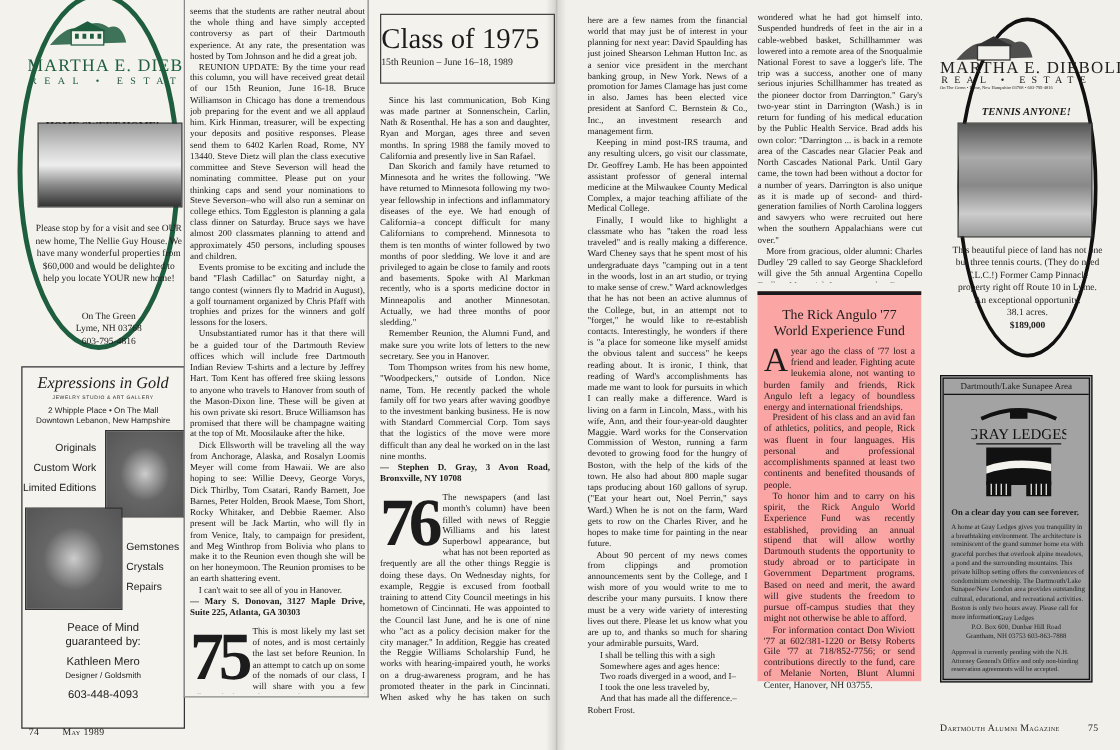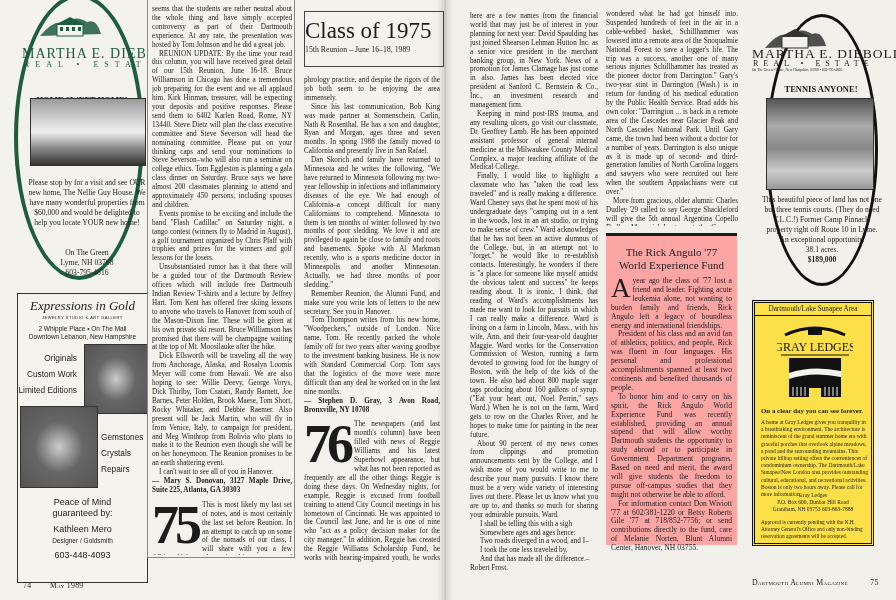--- a/index.html
+++ b/index.html
@@ -34,21 +34,21 @@
 .class-box{position:absolute;left:304px;top:11px;width:140px;height:56px;border:1px solid #444;text-align:left}
 .class-title{font-size:23px;line-height:29px;margin-top:4px}
 .class-sub{font-size:7.8px}
 
 .angulo{position:absolute;left:606px;top:233px;width:131px;height:312px;background:#fca5a5;border-top:3px solid #1a1a1a;padding:4px 5px}
 .angulo h3{font-weight:normal;text-align:center;font-size:11px;line-height:13px;margin:6px 0 5px}
 .angulo .txt{font-size:7.6px;line-height:8.9px;text-align:justify}
 .angulo .txt p{text-indent:7px}
 .dropcap{float:left;font-size:27px;line-height:22px;margin-right:2px}
 
-.gl{position:absolute;left:752px;top:300px;width:122px;height:246px;border:3px double #111;background:#fde047}
+.gl{position:absolute;left:752px;top:300px;width:122px;height:246px;border:3px double #111;background:#a3a3a3}
 .gl-area{border-bottom:1px solid #111;text-align:center;font-size:7.2px;padding:2px 0}
 .gl-logo{position:absolute;left:22px;top:22px;width:76px;height:74px}
 .gl-tag{position:absolute;left:6px;top:104px;font-size:6.9px;font-weight:bold;white-space:nowrap}
 .gl-body{position:absolute;left:6px;top:116px;width:108px;font-size:5.5px;line-height:7.2px}
 .gl-addr{position:absolute;left:0;top:189px;width:100%;text-align:center;font-size:5.5px;line-height:7px}
 .gl-note{position:absolute;left:6px;top:216px;width:108px;font-size:5.3px;line-height:6.8px}
 .footer{position:absolute;font-size:7.8px;letter-spacing:.3px}
 </style>
 </head>
 <body>
@@ -130,21 +130,20 @@
   <p class="noind">This is most likely my last set of notes, and is most certainly the last set before Reunion. In an attempt to catch up on some of the nomads of our class, I will share with you a few tidbits which may be ancient history to some of you. However, in some late-breaking news Ken McKenna is the proud new father of Kenneth Jr. I am led to believe that his wife did most of the work. Newborns are permitted at Reunion, Ken; and remember–it's never to early to begin the indoctrination period.</p>
 
 </div>
 
 <div class="class-box">
   <div class="class-title">Class of 1975</div>
   <div class="class-sub">15th Reunion – June 16–18, 1989</div>
 </div>
 
 <div class="col" style="left:304px;top:76px;width:136px;height:486px;overflow:hidden;">
-  <p class="noind">phrology practice, and despite the rigors of the job both seem to be enjoying the area immensely.</p>
   <p>Since his last communication, Bob King was made partner at Sonnenschein, Carlin, Nath &amp; Rosenthal. He has a son and daughter, Ryan and Morgan, ages three and seven months. In spring 1988 the family moved to California and presently live in San Rafael.</p>
   <p>Dan Skorich and family have returned to Minnesota and he writes the following. "We have returned to Minnesota following my two-year fellowship in infections and inflammatory diseases of the eye. We had enough of California–a concept difficult for many Californians to comprehend. Minnesota to them is ten months of winter followed by two months of poor sledding. We love it and are privileged to again be close to family and roots and basements. Spoke with Al Markman recently, who is a sports medicine doctor in Minneapolis and another Minnesotan. Actually, we had three months of poor sledding."</p>
   <p>Remember Reunion, the Alumni Fund, and make sure you write lots of letters to the new secretary. See you in Hanover.</p>
   <p>Tom Thompson writes from his new home, "Woodpeckers," outside of London. Nice name, Tom. He recently packed the whole family off for two years after waving goodbye to the investment banking business. He is now with Standard Commercial Corp. Tom says that the logistics of the move were more difficult than any deal he worked on in the last nine months.</p>
   <p class="noind" style="font-weight:bold">— Stephen D. Gray, 3 Avon Road, Bronxville, NY 10708</p>
   <div style="height:6px"></div>
   <div style="float:left;font-weight:bold;font-size:54px;line-height:44px;letter-spacing:-4px;margin:2px 4px 0 0;">76</div>
   <p class="noind">The newspapers (and last month's column) have been filled with news of Reggie Williams and his latest Superbowl appearance, but what has not been reported as frequently are all the other things Reggie is doing these days. On Wednesday nights, for example, Reggie is excused from football training to attend City Council meetings in his hometown of Cincinnati. He was appointed to the Council last June, and he is one of nine who "act as a policy decision maker for the city manager." In addition, Reggie has created the Reggie Williams Scholarship Fund, he works with hearing-impaired youth, he works on a drug-awareness program, and he has promoted theater in the park in Cincinnati. When asked why he has taken on such commitments within his community, Reggie was quoted as saying, "I've always felt good about how the popularity of professional football has created a forum for the way an athlete can be a benefit to the community. Every honor I receive creates a mandate for me." Bravo, Reggie! (And many thanks to Ed Hanlon '26, who was kind enough to send an article about Reggie.)</p>
 
 </div>
@@ -187,21 +186,21 @@
 <div class="ad" style="left:746px;top:0;width:150px;height:295px;">
   <div class="oval" style="left:20px;top:14px;width:112px;height:272px;border-color:#111;border-width:3px;"></div>
   <svg class="house-logo" style="left:14px;top:22px;" viewBox="0 0 70 30">
     <path d="M5 26 Q20 8 30 14 Q40 4 52 12 Q62 8 66 24" fill="#333" opacity=".85"></path>
     <rect x="22" y="14" width="26" height="12" fill="#f1f0ea" stroke="#333"></rect>
     <path d="M20 15 L35 7 L50 15Z" fill="#333"></path>
   </svg>
   <div class="md-name" style="left:6px;top:46px;color:#222;font-size:13.5px;">MARTHA E. DIEBOLD</div>
   <div class="md-sub" style="left:7px;top:59px;color:#222;letter-spacing:5px;">REAL • ESTATE</div>
   <div style="position:absolute;left:6px;top:68px;font-size:3.6px;white-space:nowrap;">On The Green • Lyme, New Hampshire 03768 • 603-795-4816</div>
-  <div class="ad-head" style="top:84px;left:0;">TENNIS ANYONE!</div>
+  <div class="ad-head" style="top:84px;left:0;font-style:italic;">TENNIS ANYONE!</div>
   <div class="photo" style="left:20px;top:98px;width:108px;height:92px;background:linear-gradient(180deg,#555 0%,#aaa 30%,#888 55%,#ccc 80%,#999 100%);"></div>
   <div class="ad-body" style="left:16px;top:195px;width:120px;">
     <div>This beautiful piece of land has not one but three tennis courts. (They do need T.L.C.!) Former Camp Pinnacle property right off Route 10 in Lyme. An exceptional opportunity.</div>
     <div>38.1 acres.</div>
     <div style="font-weight:bold">$189,000</div>
   </div>
 </div>
 
 <div class="gl">
   <div class="gl-area">Dartmouth/Lake Sunapee Area</div>

